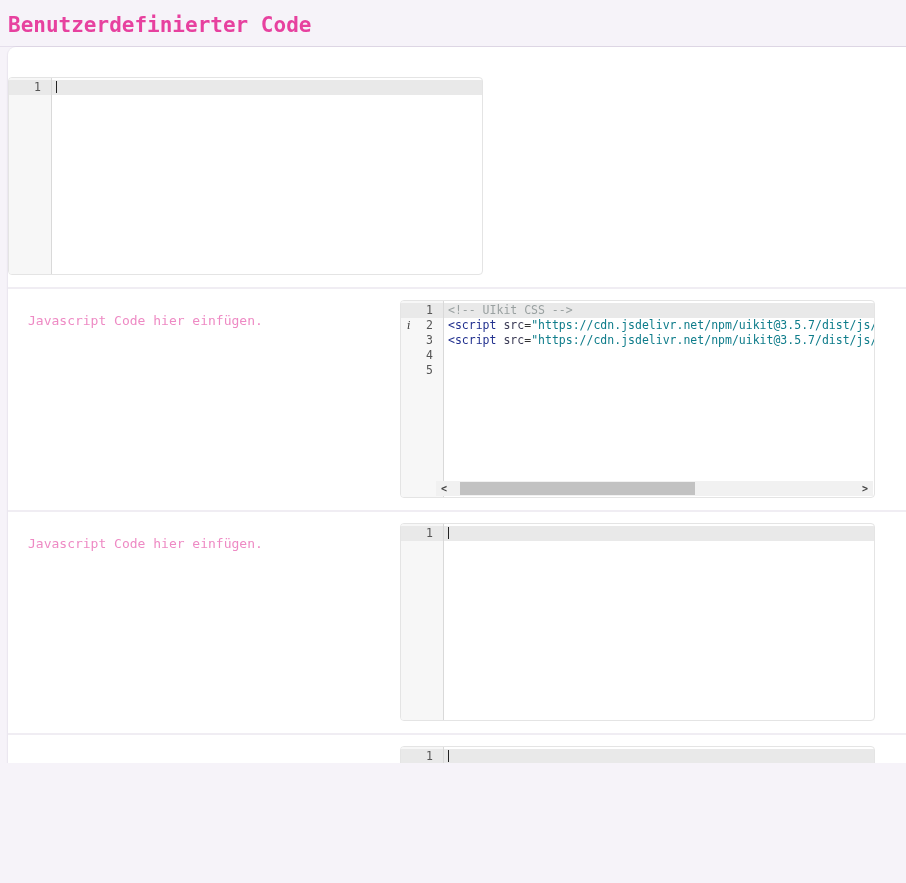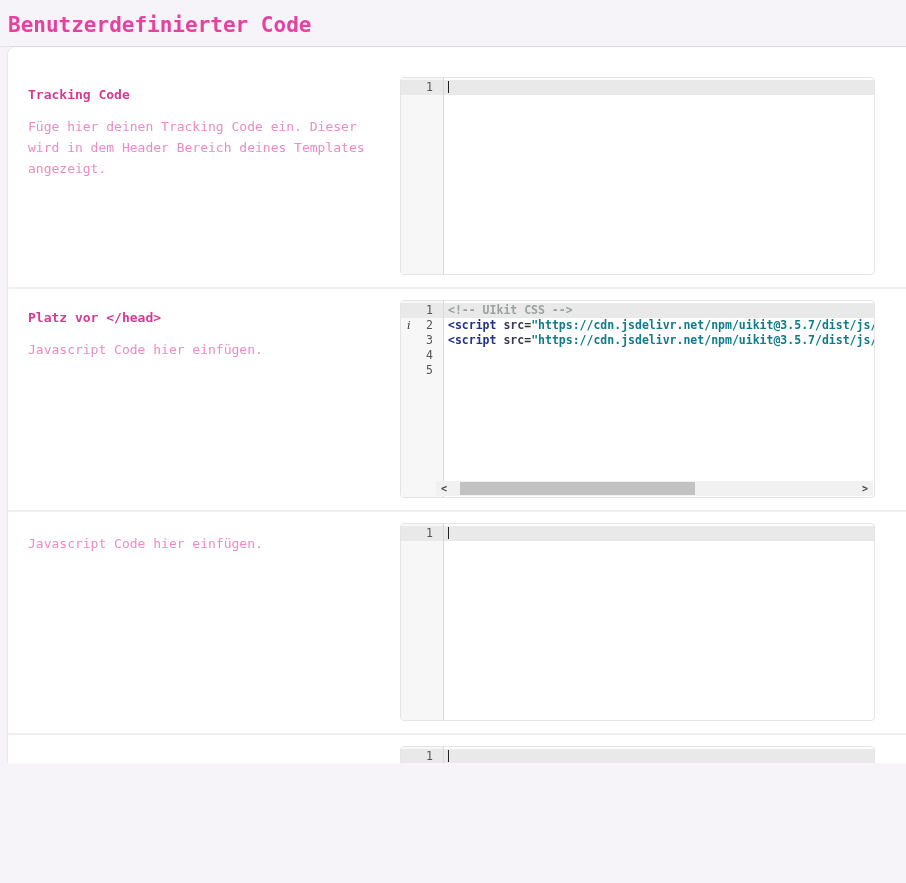--- a/index.html
+++ b/index.html
@@ -48,21 +48,21 @@
   .gutter-bg{position:absolute;left:0;top:0;bottom:0;width:42px;background:var(--gutter_bg);z-index:1;}
   .gutter-border{position:absolute;left:42px;top:0;bottom:0;width:1px;background:var(--gutter_border);z-index:3;}
   .lines{position:relative;z-index:2;padding-top:2px;}
   .line{display:flex;height:15px;line-height:15px;font-size:11.5px;}
   .line.active{background:var(--active_line_bg);}
   .gut{flex:0 0 43px;text-align:right;padding-right:11px;color:var(--line_number);position:relative;}
   .lint{
     position:absolute;left:6px;top:0;font-style:italic;
     font-family:"DejaVu Serif","Liberation Serif",serif;color:#3c3c3c;font-size:11px;
   }
-  .code{flex:1;white-space:pre;overflow:hidden;padding-left:4px;color:#333;font-weight:bold;}
+  .code{flex:1;white-space:pre;overflow:hidden;padding-left:4px;color:#333;}
   .tok-comment{color:var(--syntax_comment);}
   .tok-tag{color:var(--syntax_tag);}
   .tok-attribute{color:var(--syntax_attribute);}
   .tok-plain{color:#333;}
   .tok-string{color:var(--syntax_string);}
   .cursor{display:inline-block;width:1px;height:12px;background:#222;position:relative;top:1px;}
   .hscroll{
     position:absolute;left:35px;right:1px;bottom:1px;height:15px;
     background:var(--scrollbar_track);display:flex;align-items:stretch;z-index:4;
   }
@@ -76,39 +76,34 @@
 </head>
 <body>
 
 <div class="page">
   <div class="page-header">
     <h1>Benutzerdefinierter Code</h1>
   </div>
   <div class="card">
 
     <section class="section">
-      <div class="left-col">
-        <h3>Tracking Code</h3>
-        <p>Füge hier deinen Tracking Code ein. Dieser wird in dem Header Bereich deines Templates angezeigt.</p>
-      </div>
       <div class="editor">
           <div class="gutter-bg"></div>
           <div class="lines">
             <div class="line active">
               <div class="gut"><span>1</span></div>
               <div class="code"><span class="cursor"></span></div>
             </div>
           </div>
           <div class="gutter-border"></div>
         </div>
     </section>
 
     <section class="section">
       <div class="left-col">
-        <h3>Platz vor &lt;/head&gt;</h3>
         <p>Javascript Code hier einfügen.</p>
       </div>
       <div class="editor">
           <div class="gutter-bg"></div>
           <div class="lines">
             <div class="line active">
               <div class="gut"><span>1</span></div>
               <div class="code"><span class="tok-comment">&lt;!-- UIkit CSS --&gt;</span></div>
             </div>
             <div class="line">

